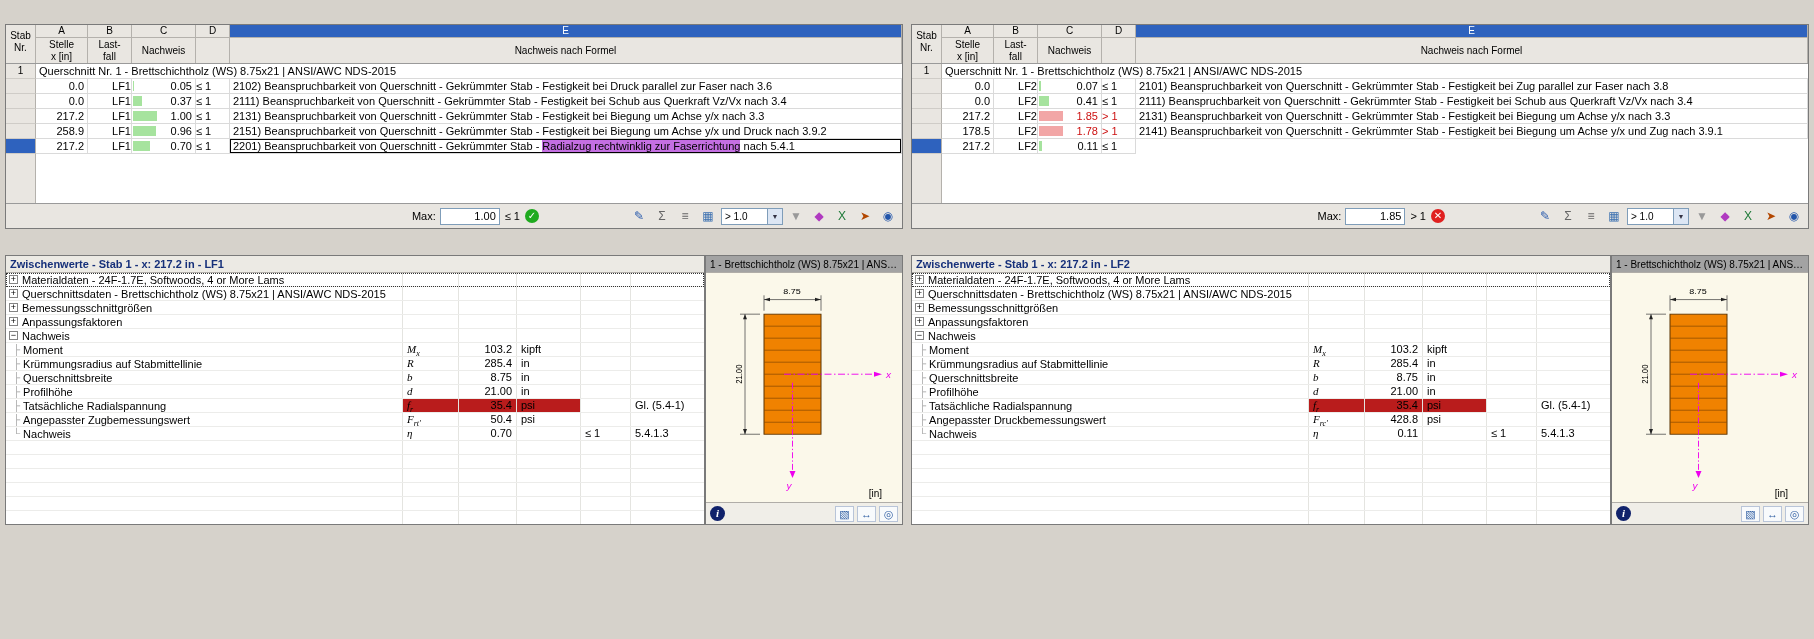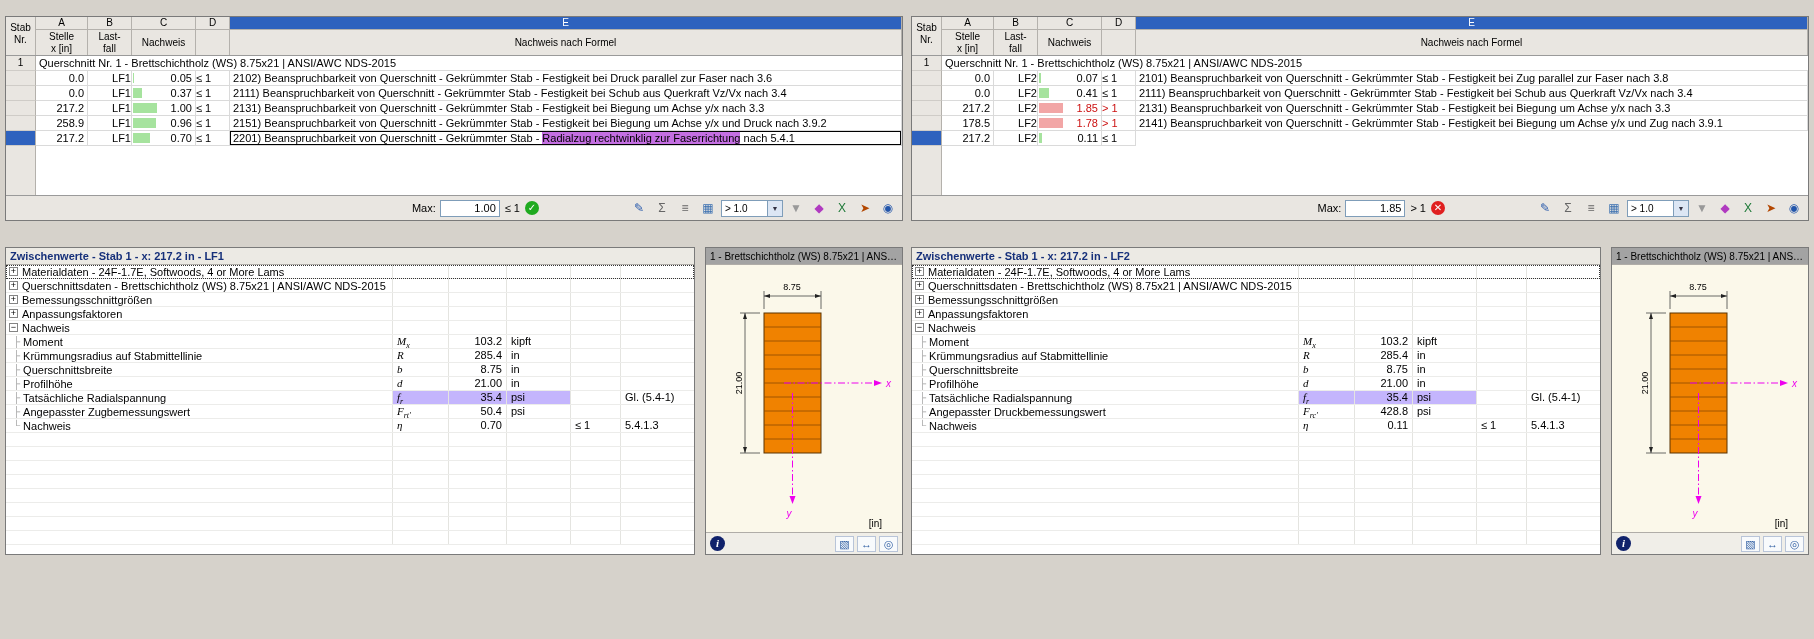--- a/index.html
+++ b/index.html
@@ -1,18 +1,18 @@
 <!DOCTYPE html>
 <html><head>
 <meta charset="utf-8">
 <style>
   *{box-sizing:border-box;margin:0;padding:0}
   html,body{width:1814px;height:639px;overflow:hidden}
   body{background:#d6d2cb;font-family:"Liberation Sans",sans-serif;font-size:11px;color:#000}
-  .root{display:flex;width:1814px;height:639px;gap:8px;padding:8px 5px}
+  .root{display:flex;width:1814px;height:639px;gap:8px;padding:16px 5px}
   .panel{flex:1;padding-top:8px;min-width:0}
 
   
   .tbl{height:205px;border:1px solid #7a7a7a;background:#fff;display:flex;flex-direction:column}
   .hdr{display:flex;height:39px;background:#e9e6e1;border-bottom:1px solid #9a9a9a;flex:none}
   .corner{width:30px;border-right:1px solid #b4b1ac;font-size:10px;text-align:center;line-height:1.2;padding-top:5px;flex:none}
   .hdr-cols{flex:1;display:flex;flex-direction:column;min-width:0}
   .letter-row{display:flex;height:13px;border-bottom:1px solid #b4b1ac;flex:none}
   .cell-a{width:52px;flex:none}.cell-b{width:44px;flex:none}.cell-c{width:64px;flex:none}.cell-d{width:34px;flex:none}.cell-e{flex:1;min-width:0}
   .letter{font-size:10px;text-align:center;border-right:1px solid #b4b1ac;line-height:12px}
@@ -45,33 +45,33 @@
   .status{width:14px;height:14px;border-radius:50%;color:#fff;font-size:10px;line-height:14px;text-align:center;margin-left:5px;display:inline-block;flex:none}
   .status.ok{background:#1faa1f}
   .status.err{background:#e02020}
   .toolbar{margin-left:90px;display:flex;align-items:center;gap:3px}
   .tbtn{width:20px;height:17px;text-align:center;font-size:12px;line-height:16px;display:inline-block;cursor:default}
   .dd{display:inline-flex;width:62px;height:17px;border:1px solid #7f9db9;background:#fff;align-items:center}
   .ddv{flex:1;padding-left:3px;font-size:10px;line-height:15px}
   .dda{width:15px;height:15px;background:#dce6f4;border-left:1px solid #7f9db9;font-size:7px;text-align:center;color:#334;line-height:15px}
 
   
-  .bottom{display:flex;gap:10px;margin-top:26px;height:308px}
+  .bottom{display:flex;margin-top:26px;height:270px}
   .zw{flex:1;border:1px solid #7a7a7a;background:#fff;display:flex;flex-direction:column;overflow:hidden;min-width:0}
   .zw-title{height:17px;background:#eceae4;border-bottom:1px solid #b0ada8;color:#16307a;font-weight:bold;padding:2px 4px;font-size:11px;line-height:13px;flex:none}
   .zw-body{flex:1;overflow:hidden}
   .zrow{display:flex;height:14px;border-bottom:1px solid #ececea;flex:none}
   .ztree{flex:1;display:flex;align-items:center;overflow:hidden;white-space:nowrap;min-width:0}
   .zc{border-left:1px solid #e4e4e0;line-height:13px;white-space:nowrap;overflow:hidden;flex:none}
   .zsym{width:56px;padding-left:4px}
   .zval{width:58px;text-align:right;padding-right:4px}
   .zunit{width:64px;padding-left:4px}
   .zcrit{width:50px;padding-left:4px}
   .zref{width:74px;padding-left:4px}
-  .violet{background:#c4b5fd}
+  .violet{background:#b91c1c}
   .zfocus{outline:1px dotted #333;outline-offset:-1px}
   .expander{width:9px;height:9px;border:1px solid #848484;background:#fff;font-size:9px;line-height:7px;text-align:center;margin:0 4px 0 3px;flex:none}
   .conn{color:#a0a0a0;margin:0 3px 0 7px;font-size:10px}
   .tlabel{overflow:hidden;text-overflow:ellipsis}
   .symi{font-style:italic;font-family:"Liberation Serif",serif}
   .zsym sub{font-size:8px;font-family:"Liberation Serif",serif;font-style:italic}
 
   
   .sec{width:198px;border:1px solid #7a7a7a;background:#a3a3a3;display:flex;flex-direction:column;flex:none}
   .sec-title{height:17px;border-bottom:1px solid #b0ada8;padding:2px 4px;font-size:10px;line-height:13px;white-space:nowrap;overflow:hidden;text-overflow:ellipsis;flex:none}

